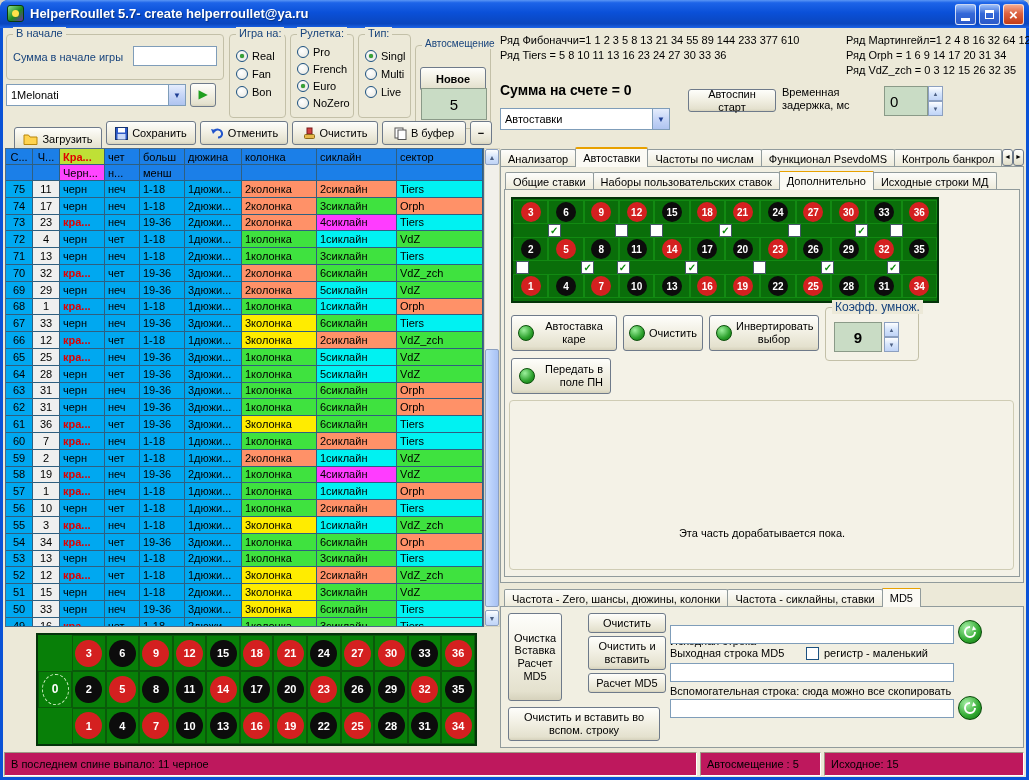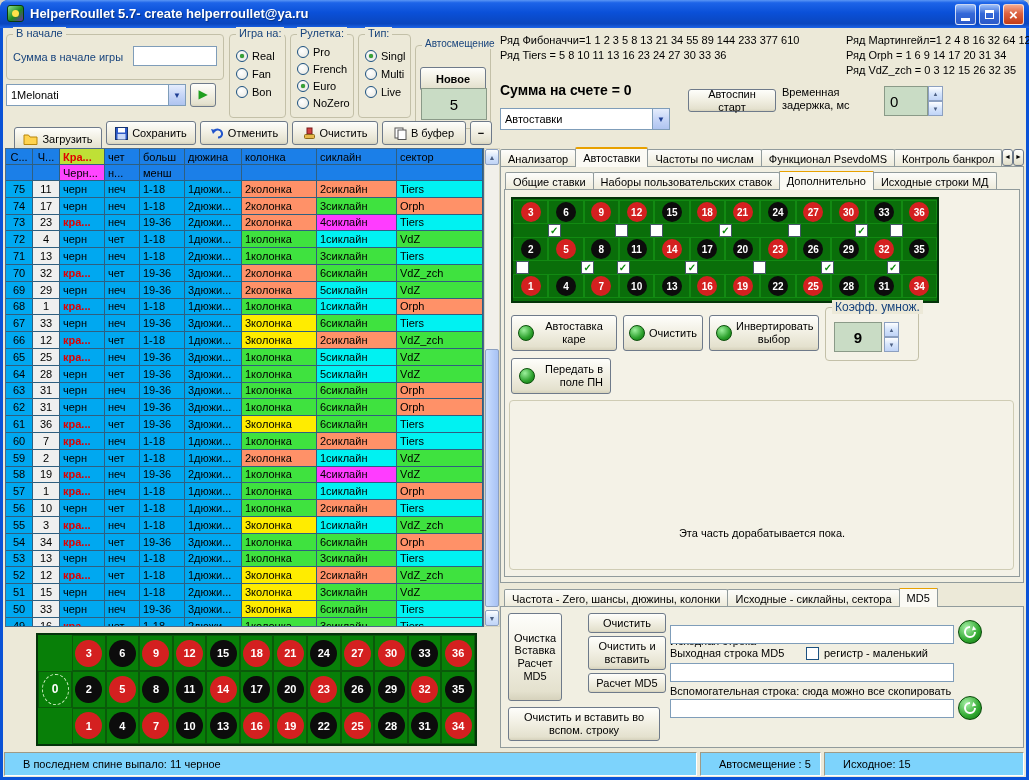--- a/index.html
+++ b/index.html
@@ -76,22 +76,22 @@
   .bcell2{border:1px solid #128A12;}
   .chip{border-radius:50%;display:flex;align-items:center;justify-content:center;color:#fff;font-weight:bold;}
   .chip.red{background:#D42020;}
   .chip.black{background:#0C0C0C;}
   .zero-ring{width:27px;height:31px;border:1px dashed #CDEFC0;border-radius:50%;color:#fff;font-weight:bold;font-size:12px;
     display:flex;align-items:center;justify-content:center;}
   .bet-checkbox{position:absolute;width:13px;height:13px;background:#fff;border:1px solid #445566;z-index:2;
     display:flex;align-items:center;justify-content:center;color:#0B8A0B;font-size:10px;font-weight:bold;}
   
   .series-line{line-height:15px;white-space:nowrap;}
-  .status-panel{position:absolute;top:752px;height:24px;background:#7dd3fc;border:1px solid;border-color:#9E9A87 #FFFFFF #FFFFFF #9E9A87;
-    display:flex;align-items:center;padding:0 18px;white-space:nowrap;overflow:hidden;}
+  .status-panel{position:absolute;top:752px;height:24px;background:#be185d;border:1px solid;border-color:#9E9A87 #FFFFFF #FFFFFF #9E9A87;
+    display:flex;align-items:center;padding:0 6px;white-space:nowrap;overflow:hidden;}
   svg{display:block;}
 </style>
 </head>
 <body>
 
 <div id="app">
 
   <div id="titlebar">
     <div id="app-icon"></div>
     <div id="title-text">HelperRoullet 5.7- create helperroullet@ya.ru</div>
@@ -849,21 +849,21 @@
   </div>
   <div class="btn" style="left:511px;top:358px;width:100px;height:36px;">
     <span class="gicon"></span>
     <span style="white-space:normal;width:64px;text-align:right;">Передать в поле ПН</span>
   </div>
   <div class="gb" style="left:509px;top:400px;width:505px;height:170px;border-color:#CFCCB4;"></div>
   <div class="lbl" style="left:504px;top:527px;width:516px;text-align:center;white-space:normal;">Эта часть дорабатывается пока.</div>
 
   <div class="tabbar" id="freq-tabs" style="left:504px;top:588px;width:520px;height:19px;">
       <div class="tab">Частота - Zero, шансы, дюжины, колонки</div>
-      <div class="tab">Исходные - сиклайны, сектора</div>
+      <div class="tab">Частота - сиклайны, ставки</div>
       <div class="tab active">MD5</div>
     </div>
   <div class="panel" style="left:500px;top:606px;width:524px;height:142px;"></div>
 
   <div class="btn" style="left:508px;top:613px;width:54px;height:88px;white-space:normal;">Очистка Вставка Расчет MD5</div>
   <div class="btn" style="left:588px;top:613px;width:78px;height:20px;">Очистить</div>
   <div class="btn" style="left:588px;top:636px;width:78px;height:34px;white-space:normal;">Очистить и вставить</div>
   <div class="btn" style="left:588px;top:673px;width:78px;height:20px;">Расчет MD5</div>
   <div class="btn" style="left:508px;top:707px;width:152px;height:34px;white-space:normal;">Очистить и  вставить во вспом. строку</div>
 

